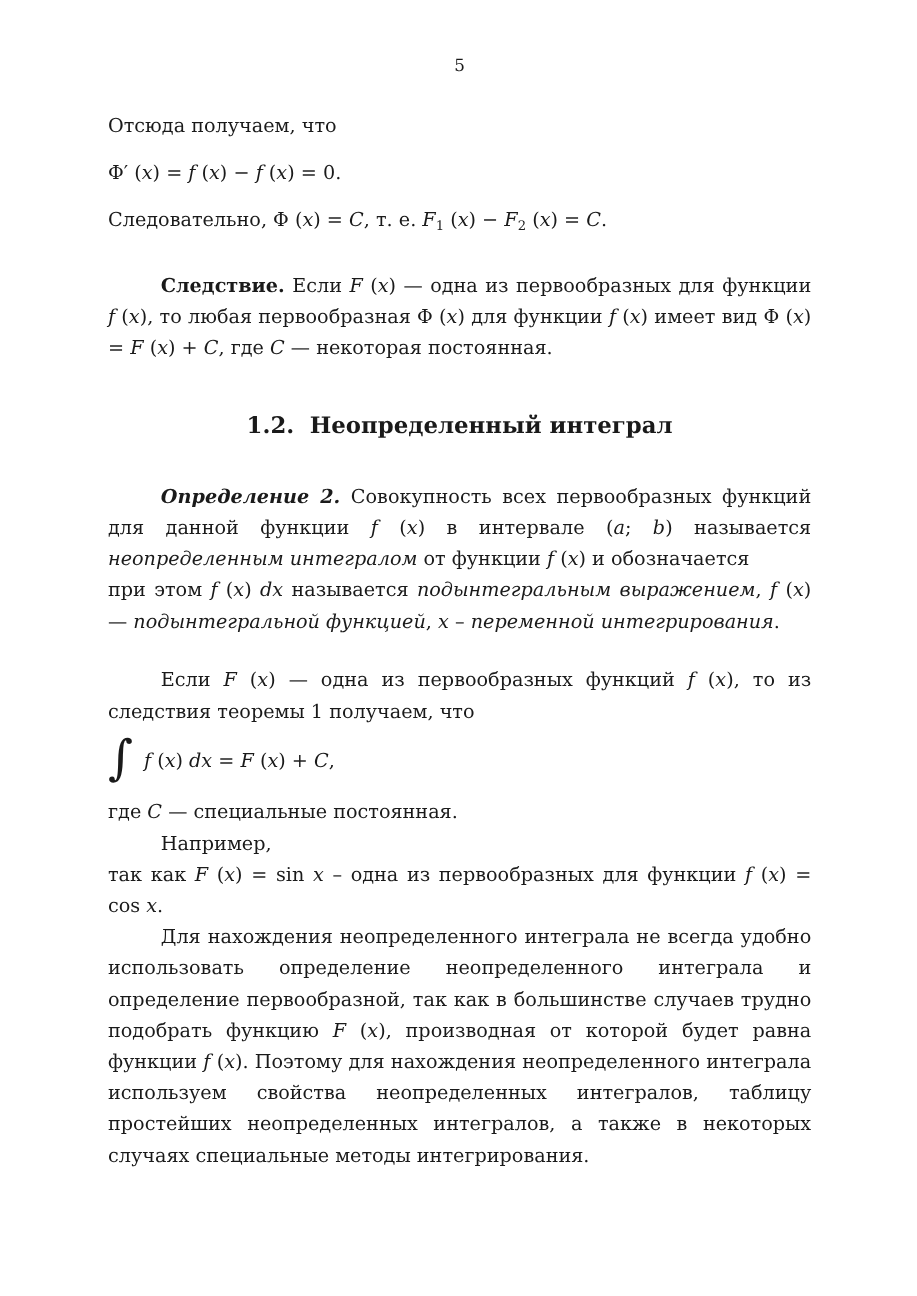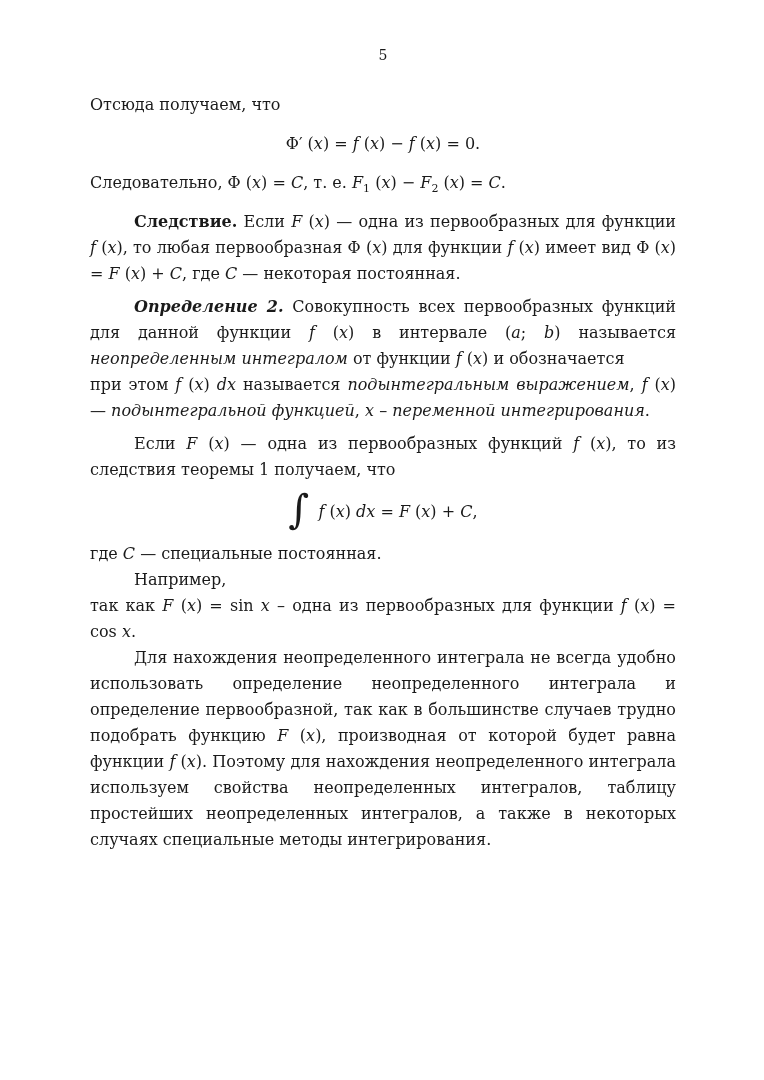--- a/index.html
+++ b/index.html
@@ -16,23 +16,22 @@
     font-size: 16px;
     line-height: 26px;
   }
   .page-number {
     text-align: center;
     font-size: 14px;
     margin-bottom: 24px;
   }
   .para { text-align: justify; }
   .para.indent { text-indent: 44px; }
-  .gap-sm { margin-top: 7px; }
+  .gap-sm { margin-top: 23px; }
   .formula {
-    text-align: center;
     margin: 13px 0;
   }
   .formula.fint { margin: 9px 0; }
   .section-heading {
     text-align: center;
     font-weight: bold;
     font-size: 19px;
     line-height: 28px;
     margin: 38px 0 32px 0;
   }
@@ -62,20 +61,21 @@
   <div class="page-number">5</div>
 
   <p class="para"><span class="seg-r">Отсюда получаем, что</span></p>
 
   <div class="formula"><span class="seg-r">Φ′ (</span><span class="seg-i">x</span><span class="seg-r">) = </span><span class="seg-i">f</span><span class="seg-r"> (</span><span class="seg-i">x</span><span class="seg-r">) − </span><span class="seg-i">f</span><span class="seg-r"> (</span><span class="seg-i">x</span><span class="seg-r">) = 0.</span></div>
 
   <p class="para"><span class="seg-r">Следовательно, Φ (</span><span class="seg-i">x</span><span class="seg-r">) = </span><span class="seg-i">C</span><span class="seg-r">, т. е. </span><span class="seg-i">F</span><span class="seg-sub">1</span><span class="seg-r"> (</span><span class="seg-i">x</span><span class="seg-r">) − </span><span class="seg-i">F</span><span class="seg-sub">2</span><span class="seg-r"> (</span><span class="seg-i">x</span><span class="seg-r">) = </span><span class="seg-i">C</span><span class="seg-r">.</span></p>
 
   <p class="para indent gap-sm"><span class="seg-b">Следствие.</span><span class="seg-r"> Если </span><span class="seg-i">F</span><span class="seg-r"> (</span><span class="seg-i">x</span><span class="seg-r">) — одна из первообразных для функции </span><span class="seg-i">f</span><span class="seg-r"> (</span><span class="seg-i">x</span><span class="seg-r">), то любая первообразная Φ (</span><span class="seg-i">x</span><span class="seg-r">) для функции </span><span class="seg-i">f</span><span class="seg-r"> (</span><span class="seg-i">x</span><span class="seg-r">) имеет вид Φ (</span><span class="seg-i">x</span><span class="seg-r">) = </span><span class="seg-i">F</span><span class="seg-r"> (</span><span class="seg-i">x</span><span class="seg-r">) + </span><span class="seg-i">C</span><span class="seg-r">, где </span><span class="seg-i">C</span><span class="seg-r"> — некоторая постоянная.</span></p>
 
+  <h2 class="section-heading"><span class="sec-num">1.2.</span><span class="sec-title">Неопределенный интеграл</span></h2>
 
 
   <p class="para indent gap-sm"><span class="seg-bi">Определение 2.</span><span class="seg-r"> Совокупность всех первообразных функций для данной функции </span><span class="seg-i">f</span><span class="seg-r"> (</span><span class="seg-i">x</span><span class="seg-r">) в интервале (</span><span class="seg-i">a</span><span class="seg-r">; </span><span class="seg-i">b</span><span class="seg-r">) называется </span><span class="seg-i">неопределенным интегралом</span><span class="seg-r"> от функции </span><span class="seg-i">f</span><span class="seg-r"> (</span><span class="seg-i">x</span><span class="seg-r">) и обозначается</span></p>
 
 
   <p class="para"><span class="seg-r">при этом </span><span class="seg-i">f</span><span class="seg-r"> (</span><span class="seg-i">x</span><span class="seg-r">) </span><span class="seg-i">dx</span><span class="seg-r"> называется </span><span class="seg-i">подынтегральным выражением</span><span class="seg-r">, </span><span class="seg-i">f</span><span class="seg-r"> (</span><span class="seg-i">x</span><span class="seg-r">) — </span><span class="seg-i">подынтегральной функцией</span><span class="seg-r">, </span><span class="seg-i">x</span><span class="seg-r"> – </span><span class="seg-i">переменной интегрирования</span><span class="seg-r">.</span></p>
 
   <p class="para indent gap-sm"><span class="seg-r">Если </span><span class="seg-i">F</span><span class="seg-r"> (</span><span class="seg-i">x</span><span class="seg-r">) — одна из первообразных функций </span><span class="seg-i">f</span><span class="seg-r"> (</span><span class="seg-i">x</span><span class="seg-r">), то из следствия теоремы 1 получаем, что</span></p>
 
   <div class="formula fint"><span class="seg-int">∫</span><span class="seg-r"> </span><span class="seg-i">f</span><span class="seg-r"> (</span><span class="seg-i">x</span><span class="seg-r">) </span><span class="seg-i">dx</span><span class="seg-r"> = </span><span class="seg-i">F</span><span class="seg-r"> (</span><span class="seg-i">x</span><span class="seg-r">) + </span><span class="seg-i">C</span><span class="seg-r">,</span></div>

